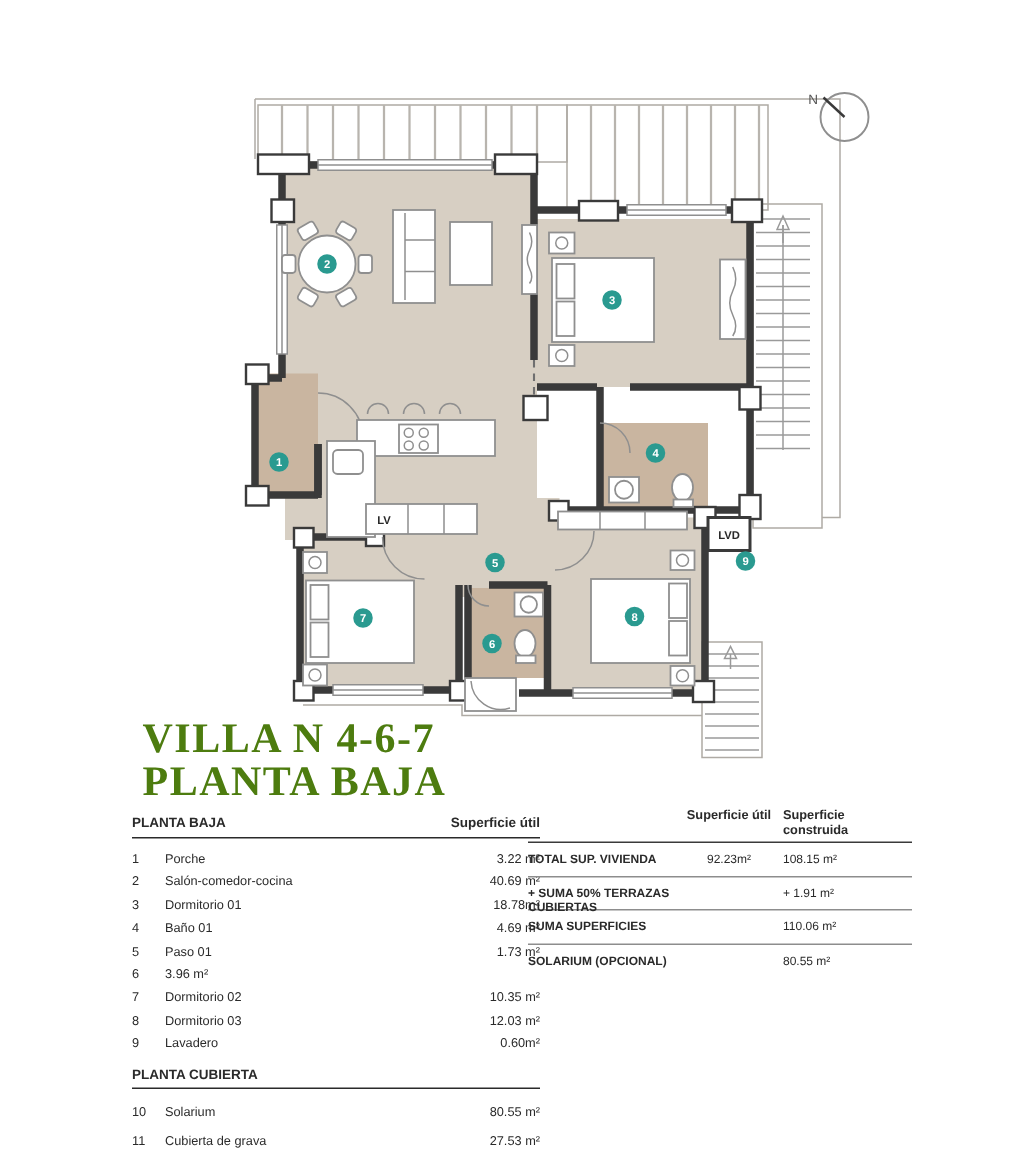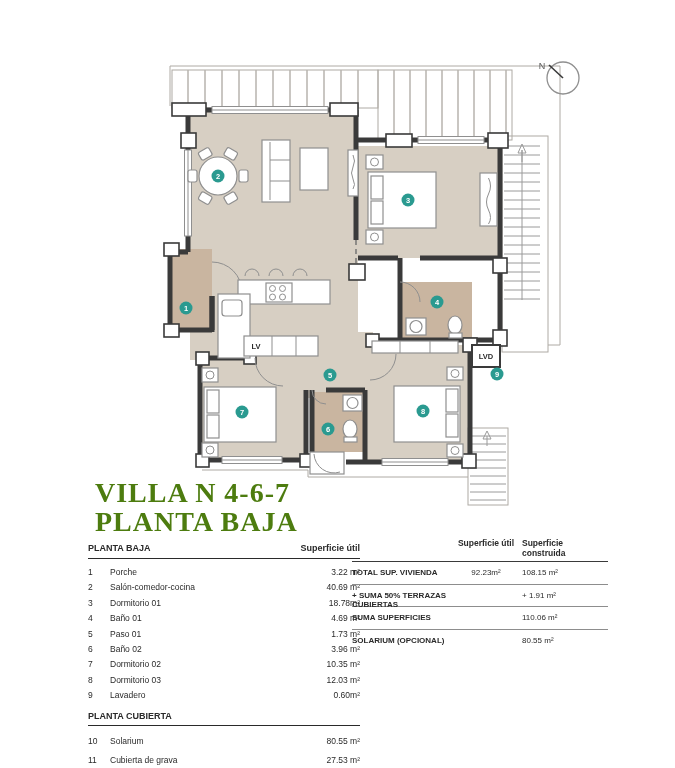--- a/index.html
+++ b/index.html
@@ -348,21 +348,20 @@
         <span class="nm">Baño 01</span>
         <span class="val">4.69 m²</span>
       </div>
     <div class="lrow">
         <span class="num">5</span>
         <span class="nm">Paso 01</span>
         <span class="val">1.73 m²</span>
       </div>
     <div class="lrow">
         <span class="num">6</span>
-        <span class="nm">Baño 02</span>
         <span class="val">3.96 m²</span>
       </div>
     <div class="lrow">
         <span class="num">7</span>
         <span class="nm">Dormitorio 02</span>
         <span class="val">10.35 m²</span>
       </div>
     <div class="lrow">
         <span class="num">8</span>
         <span class="nm">Dormitorio 03</span>

